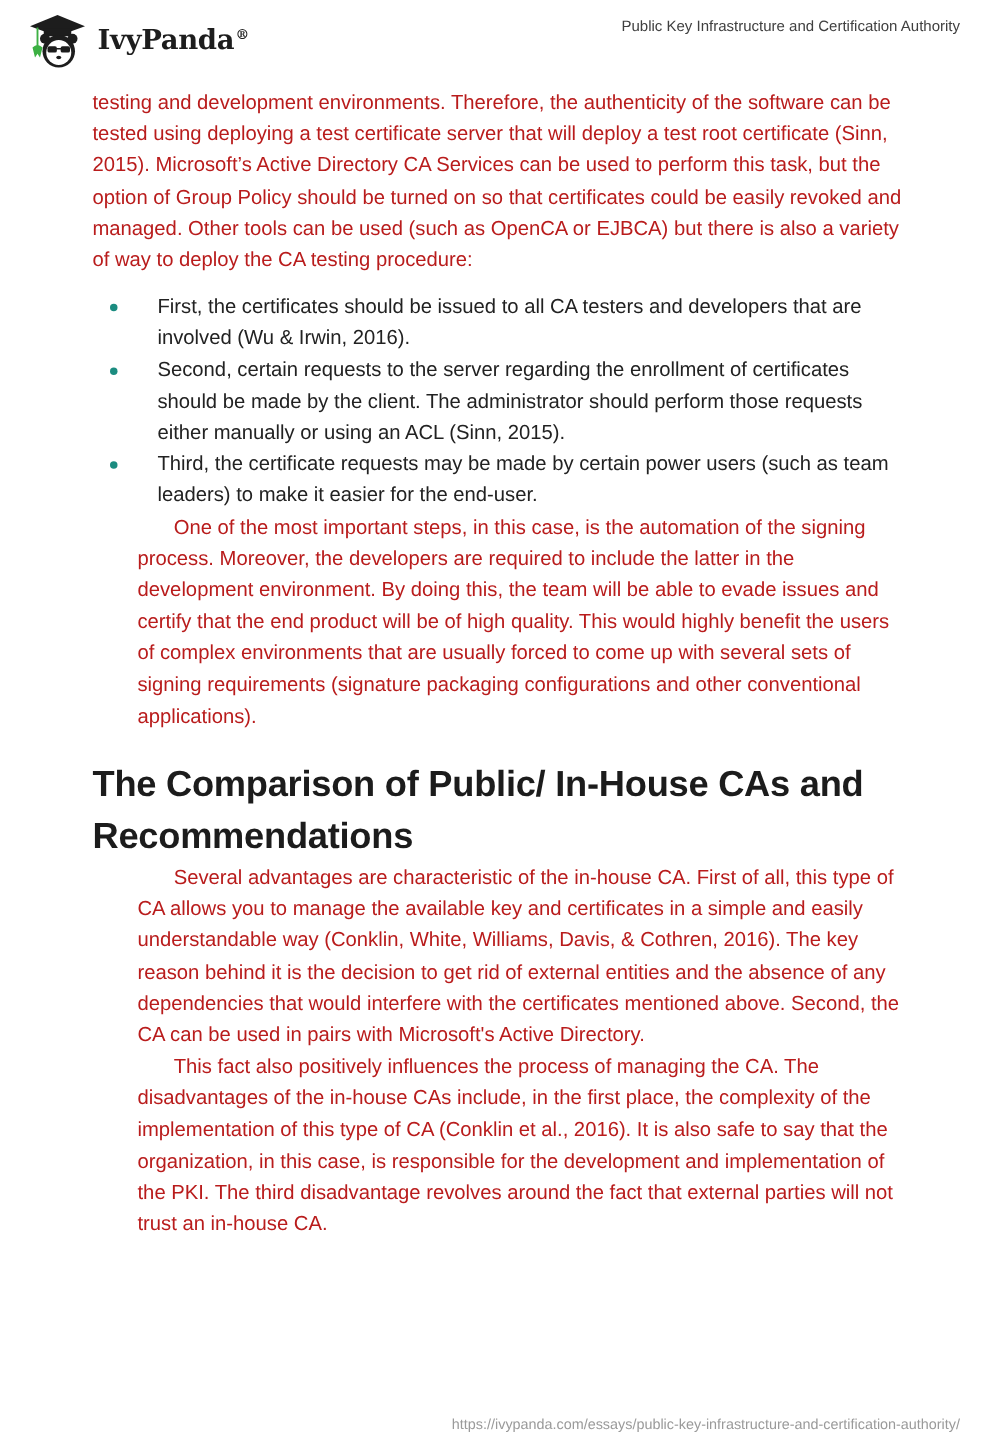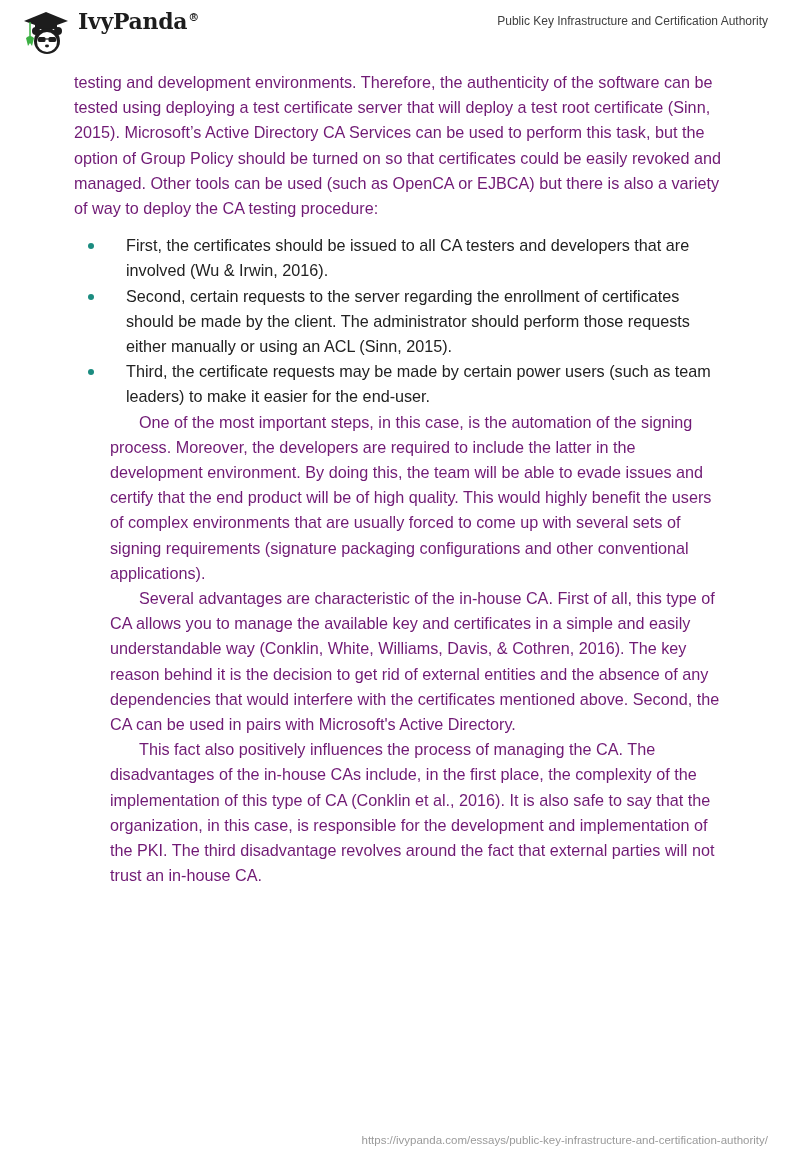--- a/index.html
+++ b/index.html
@@ -1,33 +1,33 @@
 <!DOCTYPE html>
 <html><head>
   <meta charset="utf-8">
   <style>
     html, body { margin: 0; padding: 0; background: #ffffff; }
     body {
       width: 800px; height: 1160px; position: relative; overflow: hidden;
       font-family: "Liberation Sans", sans-serif; color: #222222;
     }
     .header { position: absolute; left: 0; top: 0; width: 800px; height: 64px; }
-    .logo { position: absolute; left: 18px; top: 8px; display: flex; }
+    .logo { position: absolute; left: 18px; top: 8px; display: flex; align-items: center; }
     .logo-icon { width: 56px; height: 48px; }
     .logo-text {
       font-family: "DejaVu Serif", serif; font-weight: bold; font-size: 22px;
       color: #1d1d1d; margin-left: 4px; letter-spacing: -0.3px;
     }
     .logo-reg { font-size: 11px; vertical-align: super; margin-left: 1px; }
     .doc-title {
       position: absolute; right: 32px; top: 14px; font-size: 12px; color: #404040;
     }
     .content { position: absolute; left: 74px; top: 70px; width: 652px; }
     p.body {
-      margin: 0; font-size: 16.2px; line-height: 25.2px; color: #701a75;
+      margin: 0; font-size: 16.2px; line-height: 25.2px; color: #b91c1c;
     }
     p.indent { text-indent: 29px; margin-left: 36px; }
     .list { margin: 12px 0 0 0; padding: 0; list-style: none; }
     .list li {
       position: relative; padding-left: 52px; font-size: 16.2px; line-height: 25.2px;
     }
     .bullet {
       position: absolute; left: 14px; top: 10px; width: 6px; height: 6px;
       border-radius: 50%; background: #1b8c80;
     }
@@ -84,20 +84,21 @@
       <span>Second, certain requests to the server regarding the enrollment of certificates should be made by the client. The administrator should perform those requests either manually or using an ACL (Sinn, 2015).</span>
     </li>
     <li>
       <span class="bullet"></span>
       <span>Third, the certificate requests may be made by certain power users (such as team leaders) to make it easier for the end-user.</span>
     </li>
   </ul>
 
   <p class="body indent gap14">One of the most important steps, in this case, is the automation of the signing process. Moreover, the developers are required to include the latter in the development environment. By doing this, the team will be able to evade issues and certify that the end product will be of high quality. This would highly benefit the users of complex environments that are usually forced to come up with several sets of signing requirements (signature packaging configurations and other conventional applications).</p>
 
+  <h2 class="section">The Comparison of Public/ In-House CAs and Recommendations</h2>
 
   <p class="body indent gap22">Several advantages are characteristic of the in-house CA. First of all, this type of CA allows you to manage the available key and certificates in a simple and easily understandable way (Conklin, White, Williams, Davis, &amp; Cothren, 2016). The key reason behind it is the decision to get rid of external entities and the absence of any dependencies that would interfere with the certificates mentioned above. Second, the CA can be used in pairs with Microsoft's Active Directory.</p>
 
   <p class="body indent gap14">This fact also positively influences the process of managing the CA. The disadvantages of the in-house CAs include, in the first place, the complexity of the implementation of this type of CA (Conklin et al., 2016). It is also safe to say that the organization, in this case, is responsible for the development and implementation of the PKI. The third disadvantage revolves around the fact that external parties will not trust an in-house CA.</p>
 
 </div>
 
 <div class="footer-url">https://ivypanda.com/essays/public-key-infrastructure-and-certification-authority/</div>
 
 </body></html>

